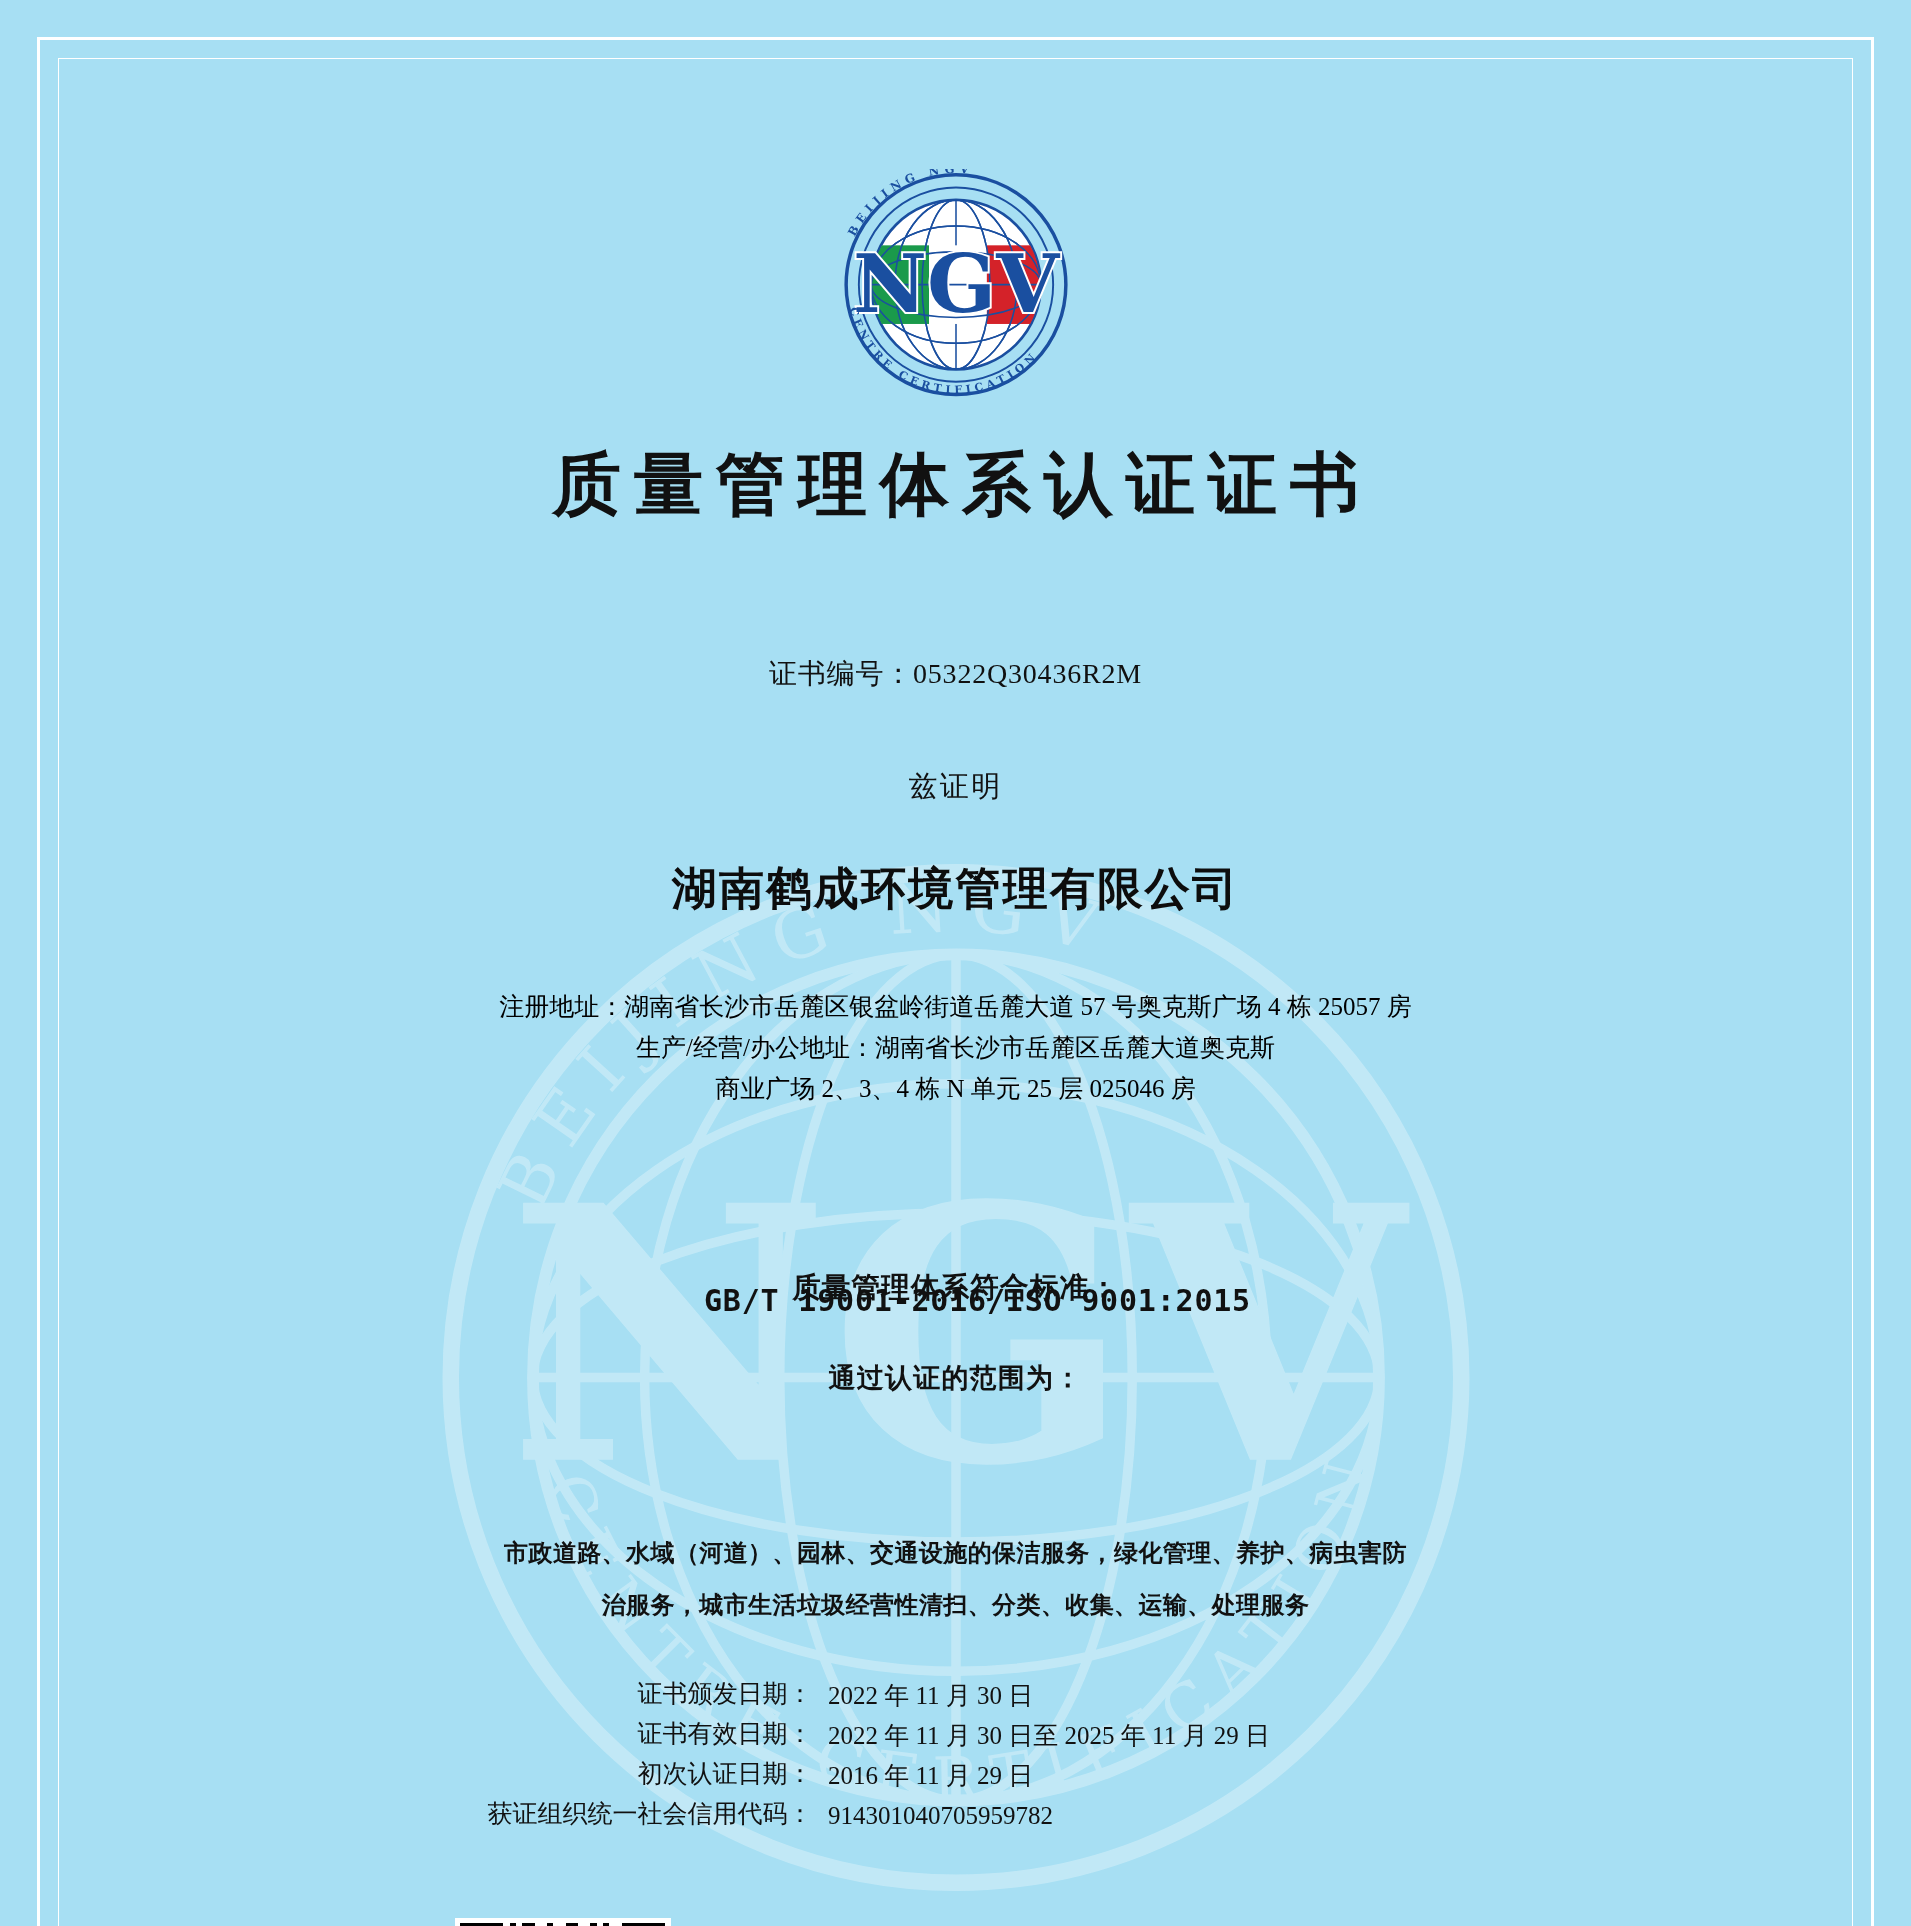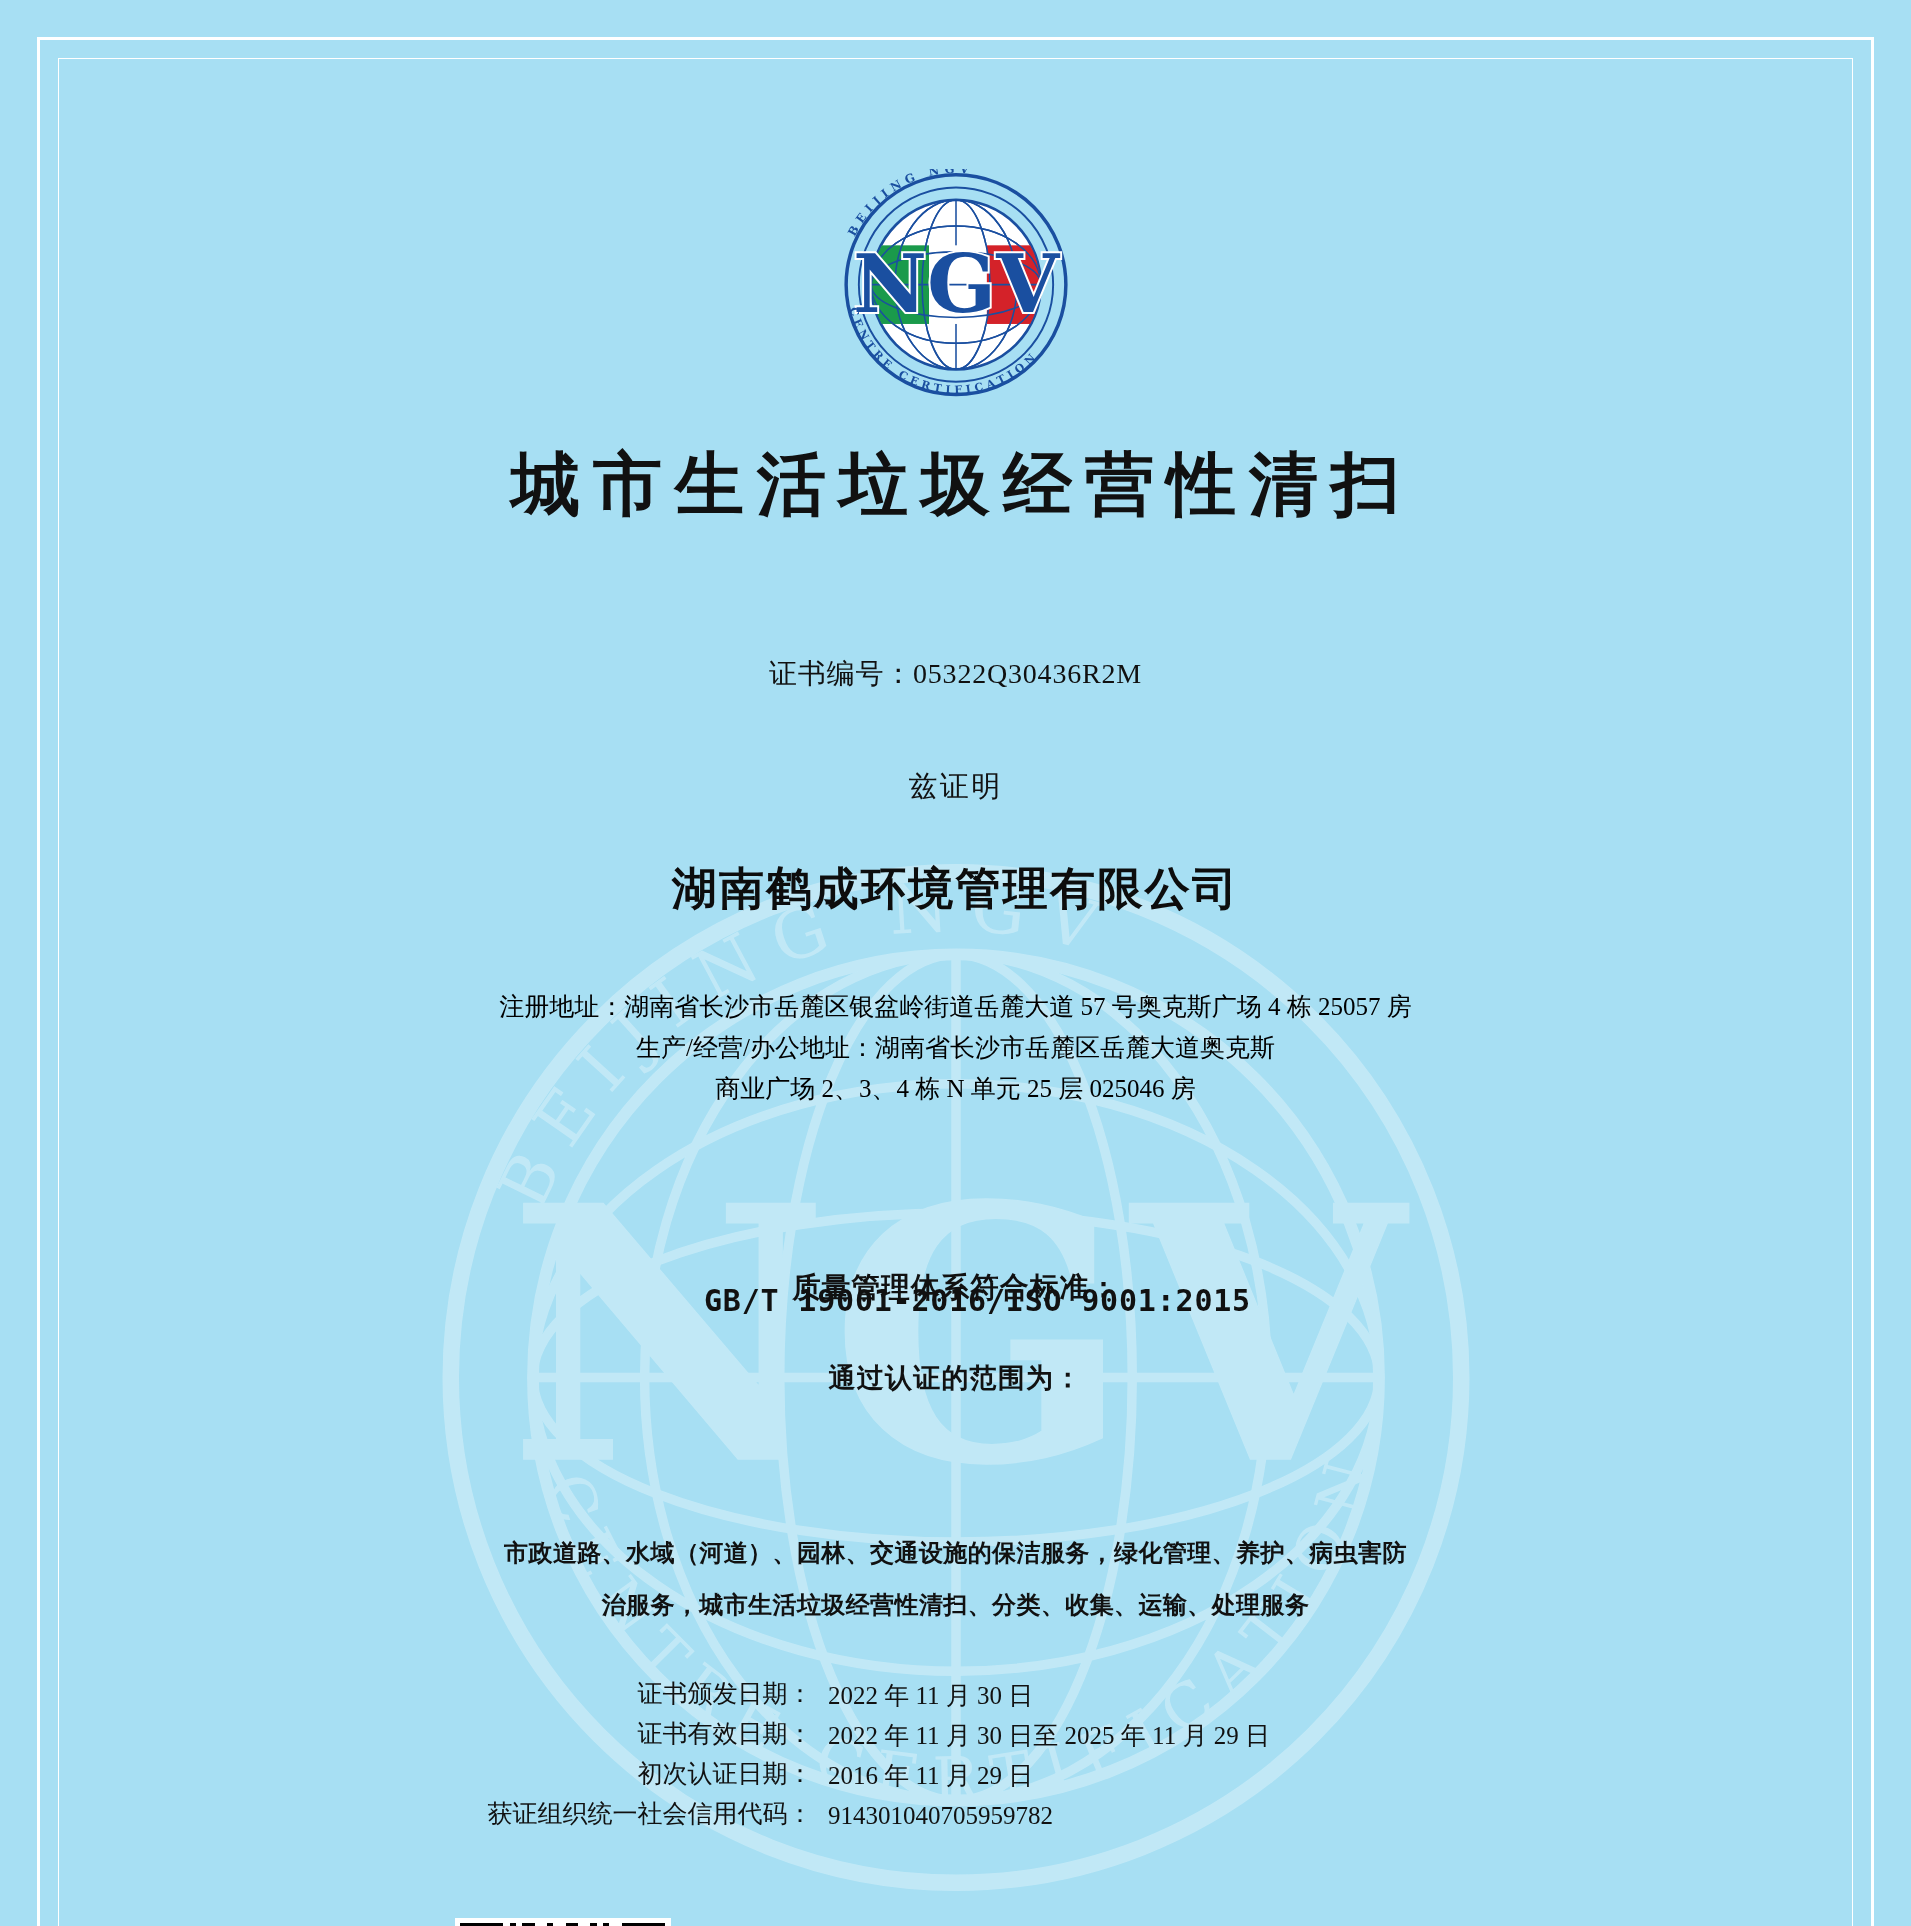--- a/index.html
+++ b/index.html
@@ -275,21 +275,21 @@
 
         <text font-family="DejaVu Serif, serif" font-size="30" fill="#1a4fa0" letter-spacing="13" font-weight="bold">
           <textPath href="#arcTop" startOffset="14%">BEIJING    NGV</textPath>
         </text>
         <text font-family="DejaVu Serif, serif" font-size="28" fill="#1a4fa0" letter-spacing="11" font-weight="bold">
           <textPath href="#arcBot" startOffset="7%">CENTRE    CERTIFICATION</textPath>
         </text>
       </svg>
     </div>
 
-    <div class="cert-title">城市生活垃圾经营性清扫</div>
+    <div class="cert-title">质量管理体系认证证书</div>
 
     <div class="cert-no">
       <span>证书编号：</span><span>05322Q30436R2M</span>
     </div>
 
     <div class="hereby">兹证明</div>
 
     <div class="company">湖南鹤成环境管理有限公司</div>
 
     <div class="addr-block">

